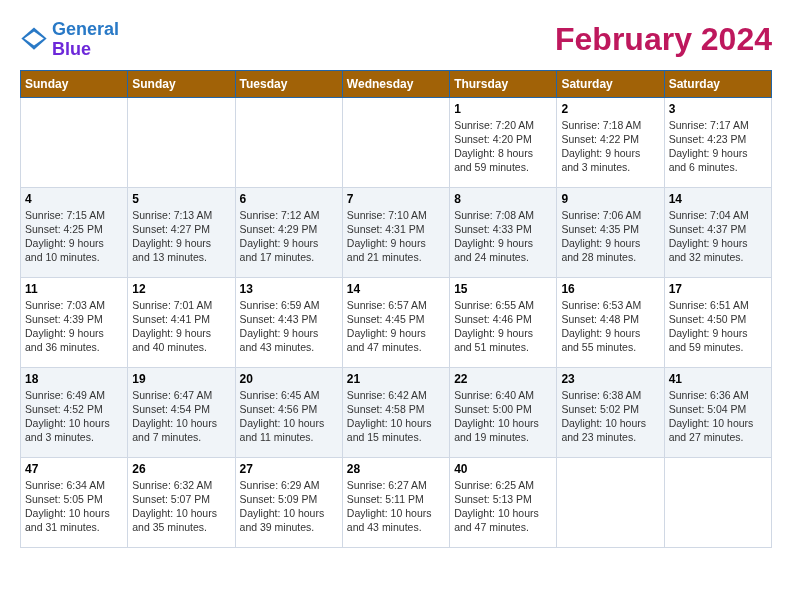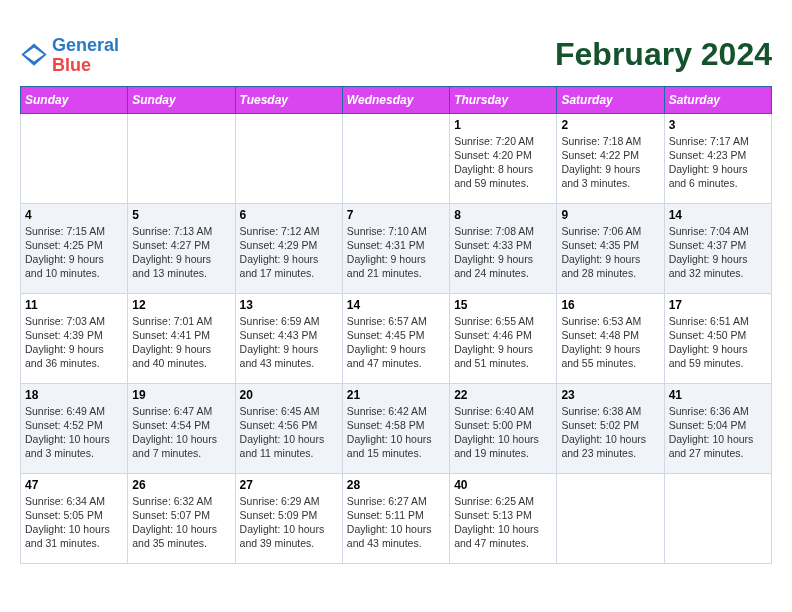--- a/index.html
+++ b/index.html
@@ -6,23 +6,22 @@
     body {
       font-family: Arial, sans-serif;
       background: #fff;
       width: 792px;
       min-height: 612px;
       padding: 20px;
     }
     .header {
       display: flex;
       justify-content: space-between;
-      align-items: flex-start;
+      align-items: center;
       margin-bottom: 10px;
-      margin-top: 16px;
     }
     .logo {
       display: flex;
       align-items: center;
       gap: 4px;
     }
     .logo-text {
       font-size: 18px;
       font-weight: bold;
       color: #333;
@@ -34,35 +33,34 @@
     .logo-icon {
       width: 28px;
       height: 28px;
     }
     .title-block {
       text-align: right;
     }
     .main-title {
       font-size: 32px;
       font-weight: bold;
-      color: #14532d;
+      color: #be185d;
     }
     .subtitle {
       font-size: 16px;
       color: #555;
     }
     table {
       width: 100%;
       border-collapse: collapse;
       font-size: 11px;
     }
     thead tr {
-      background-color: #d946ef;
+      background-color: #a16207;
       color: #fff;
-      font-style: italic;
     }
     thead th {
       padding: 6px 4px;
       text-align: left;
       font-weight: bold;
       font-size: 12px;
       border: 1px solid #2265a8;
     }
     tbody tr {
       vertical-align: top;
@@ -96,21 +94,21 @@
 <body>
 
 <div class="header">
   <div class="logo">
     <svg class="logo-icon" viewBox="0 0 40 40">
       <polygon points="20,2 38,18 20,34 2,18" fill="#2979c6"></polygon>
       <polygon points="20,8 34,18 20,28 6,18" fill="#fff"></polygon>
     </svg>
     <div class="logo-text">
       <div><span>General</span></div>
-      <div><span style="color:#ef4444">Blue</span></div>
+      <div><span style="color:#6d28d9">Blue</span></div>
     </div>
   </div>
   <div class="title-block">
     <div class="main-title">February 2024</div>
   </div>
 </div>
 
 <table>
   <thead>
     <tr>

